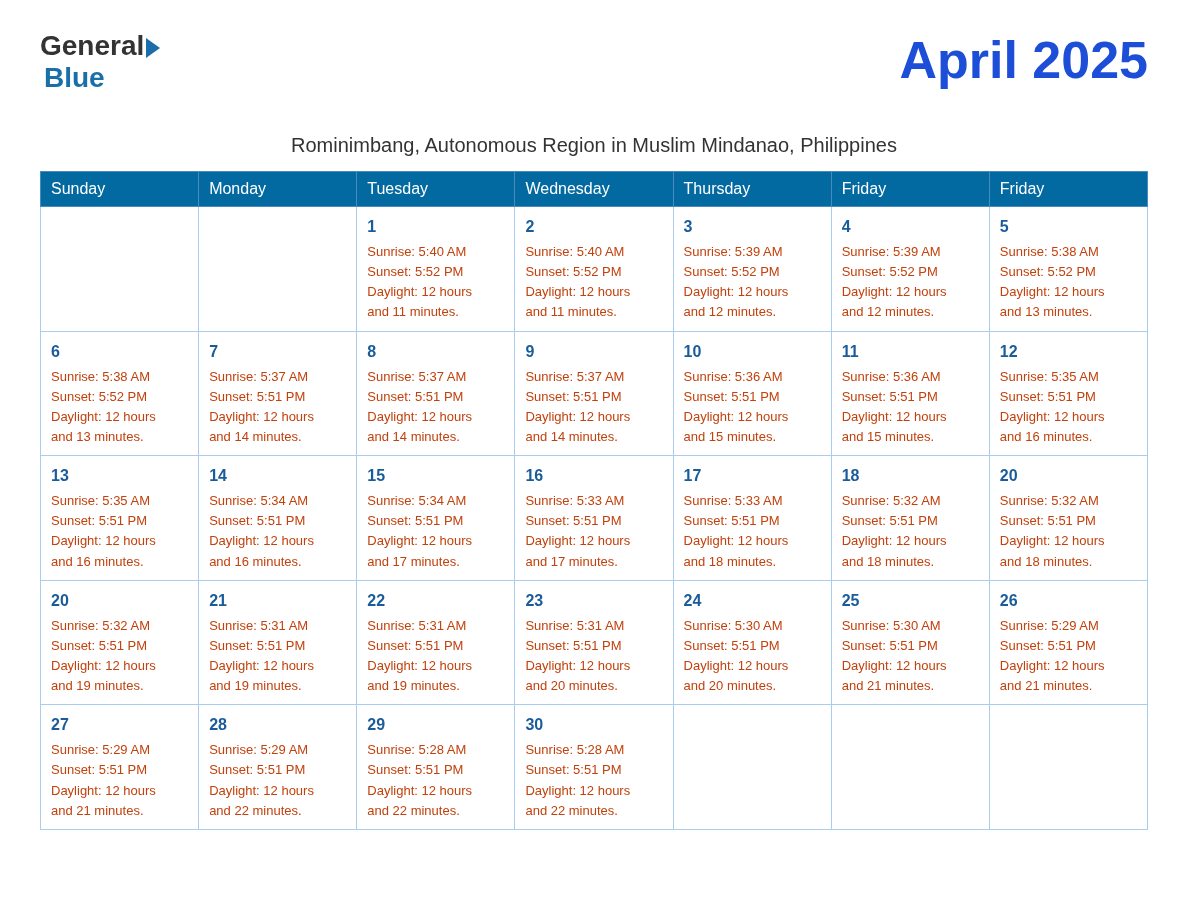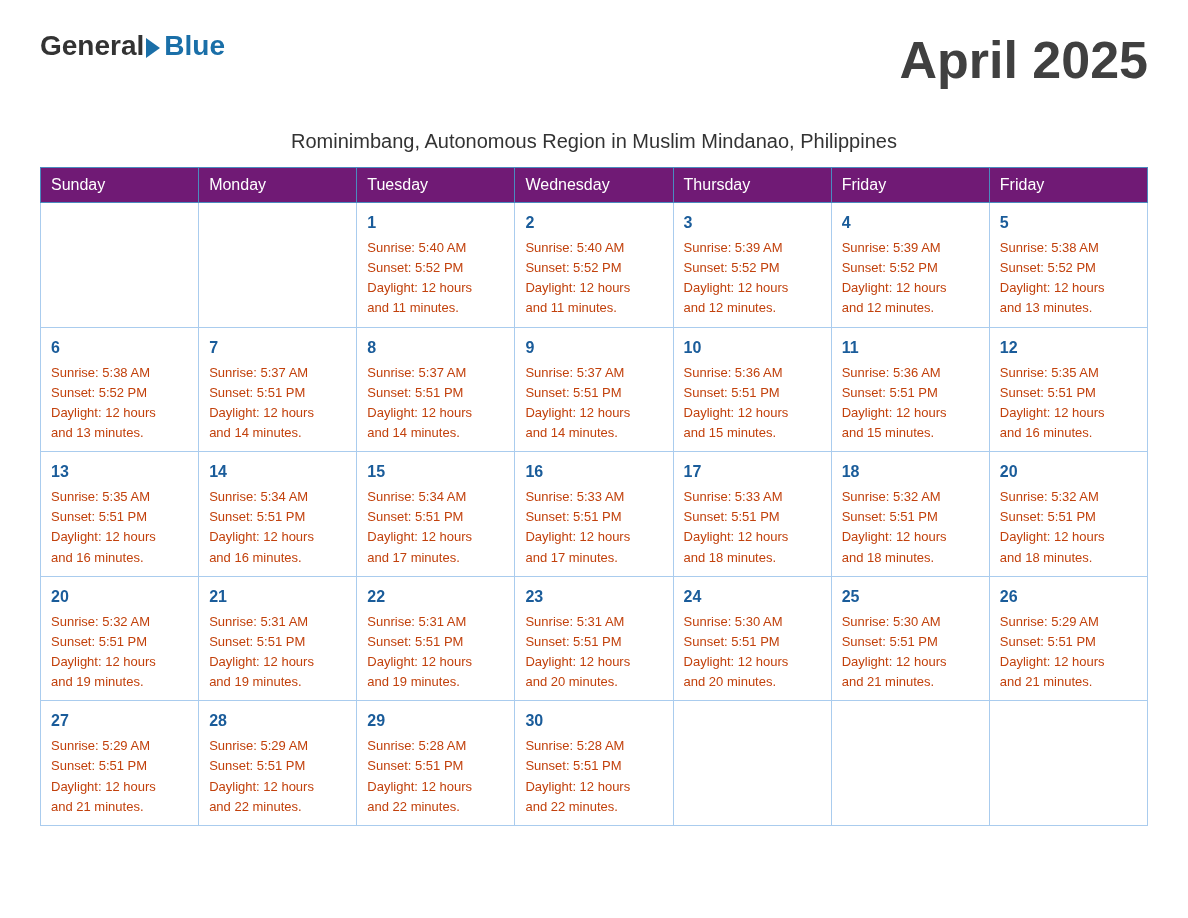--- a/index.html
+++ b/index.html
@@ -25,54 +25,54 @@
       width: 0;
       height: 0;
       border-left: 14px solid #1a6fa8;
       border-top: 10px solid transparent;
       border-bottom: 10px solid transparent;
       margin-left: 2px;
       margin-top: 4px;
     }
     .logo-wrapper {
       display: flex;
-      flex-direction: row;
+      flex-direction: column;
       align-items: flex-start;
     }
     .logo-line1 {
       display: flex;
       align-items: center;
     }
     .logo-line2 {
       color: #1a6fa8;
       font-size: 28px;
       font-weight: bold;
       margin-left: 4px;
     }
     .month-title {
       font-size: 52px;
       font-weight: bold;
-      color: #404040;
+      color: #1d4ed8;
       text-align: right;
     }
     .subtitle {
       text-align: center;
       font-size: 20px;
       color: #333;
       margin-bottom: 14px;
       font-weight: normal;
       margin-top: 40px;
     }
     .calendar {
       width: 100%;
       border-collapse: collapse;
       border: 1px solid #5a9fd4;
     }
     .calendar thead tr th {
-      background-color: #701a75;
+      background-color: #0369a1;
       color: #fff;
       padding: 8px 10px;
       font-size: 16px;
       font-weight: normal;
       text-align: left;
       border: 1px solid #4a8bbf;
     }
     .calendar tbody tr td {
       vertical-align: top;
       padding: 8px 10px;

